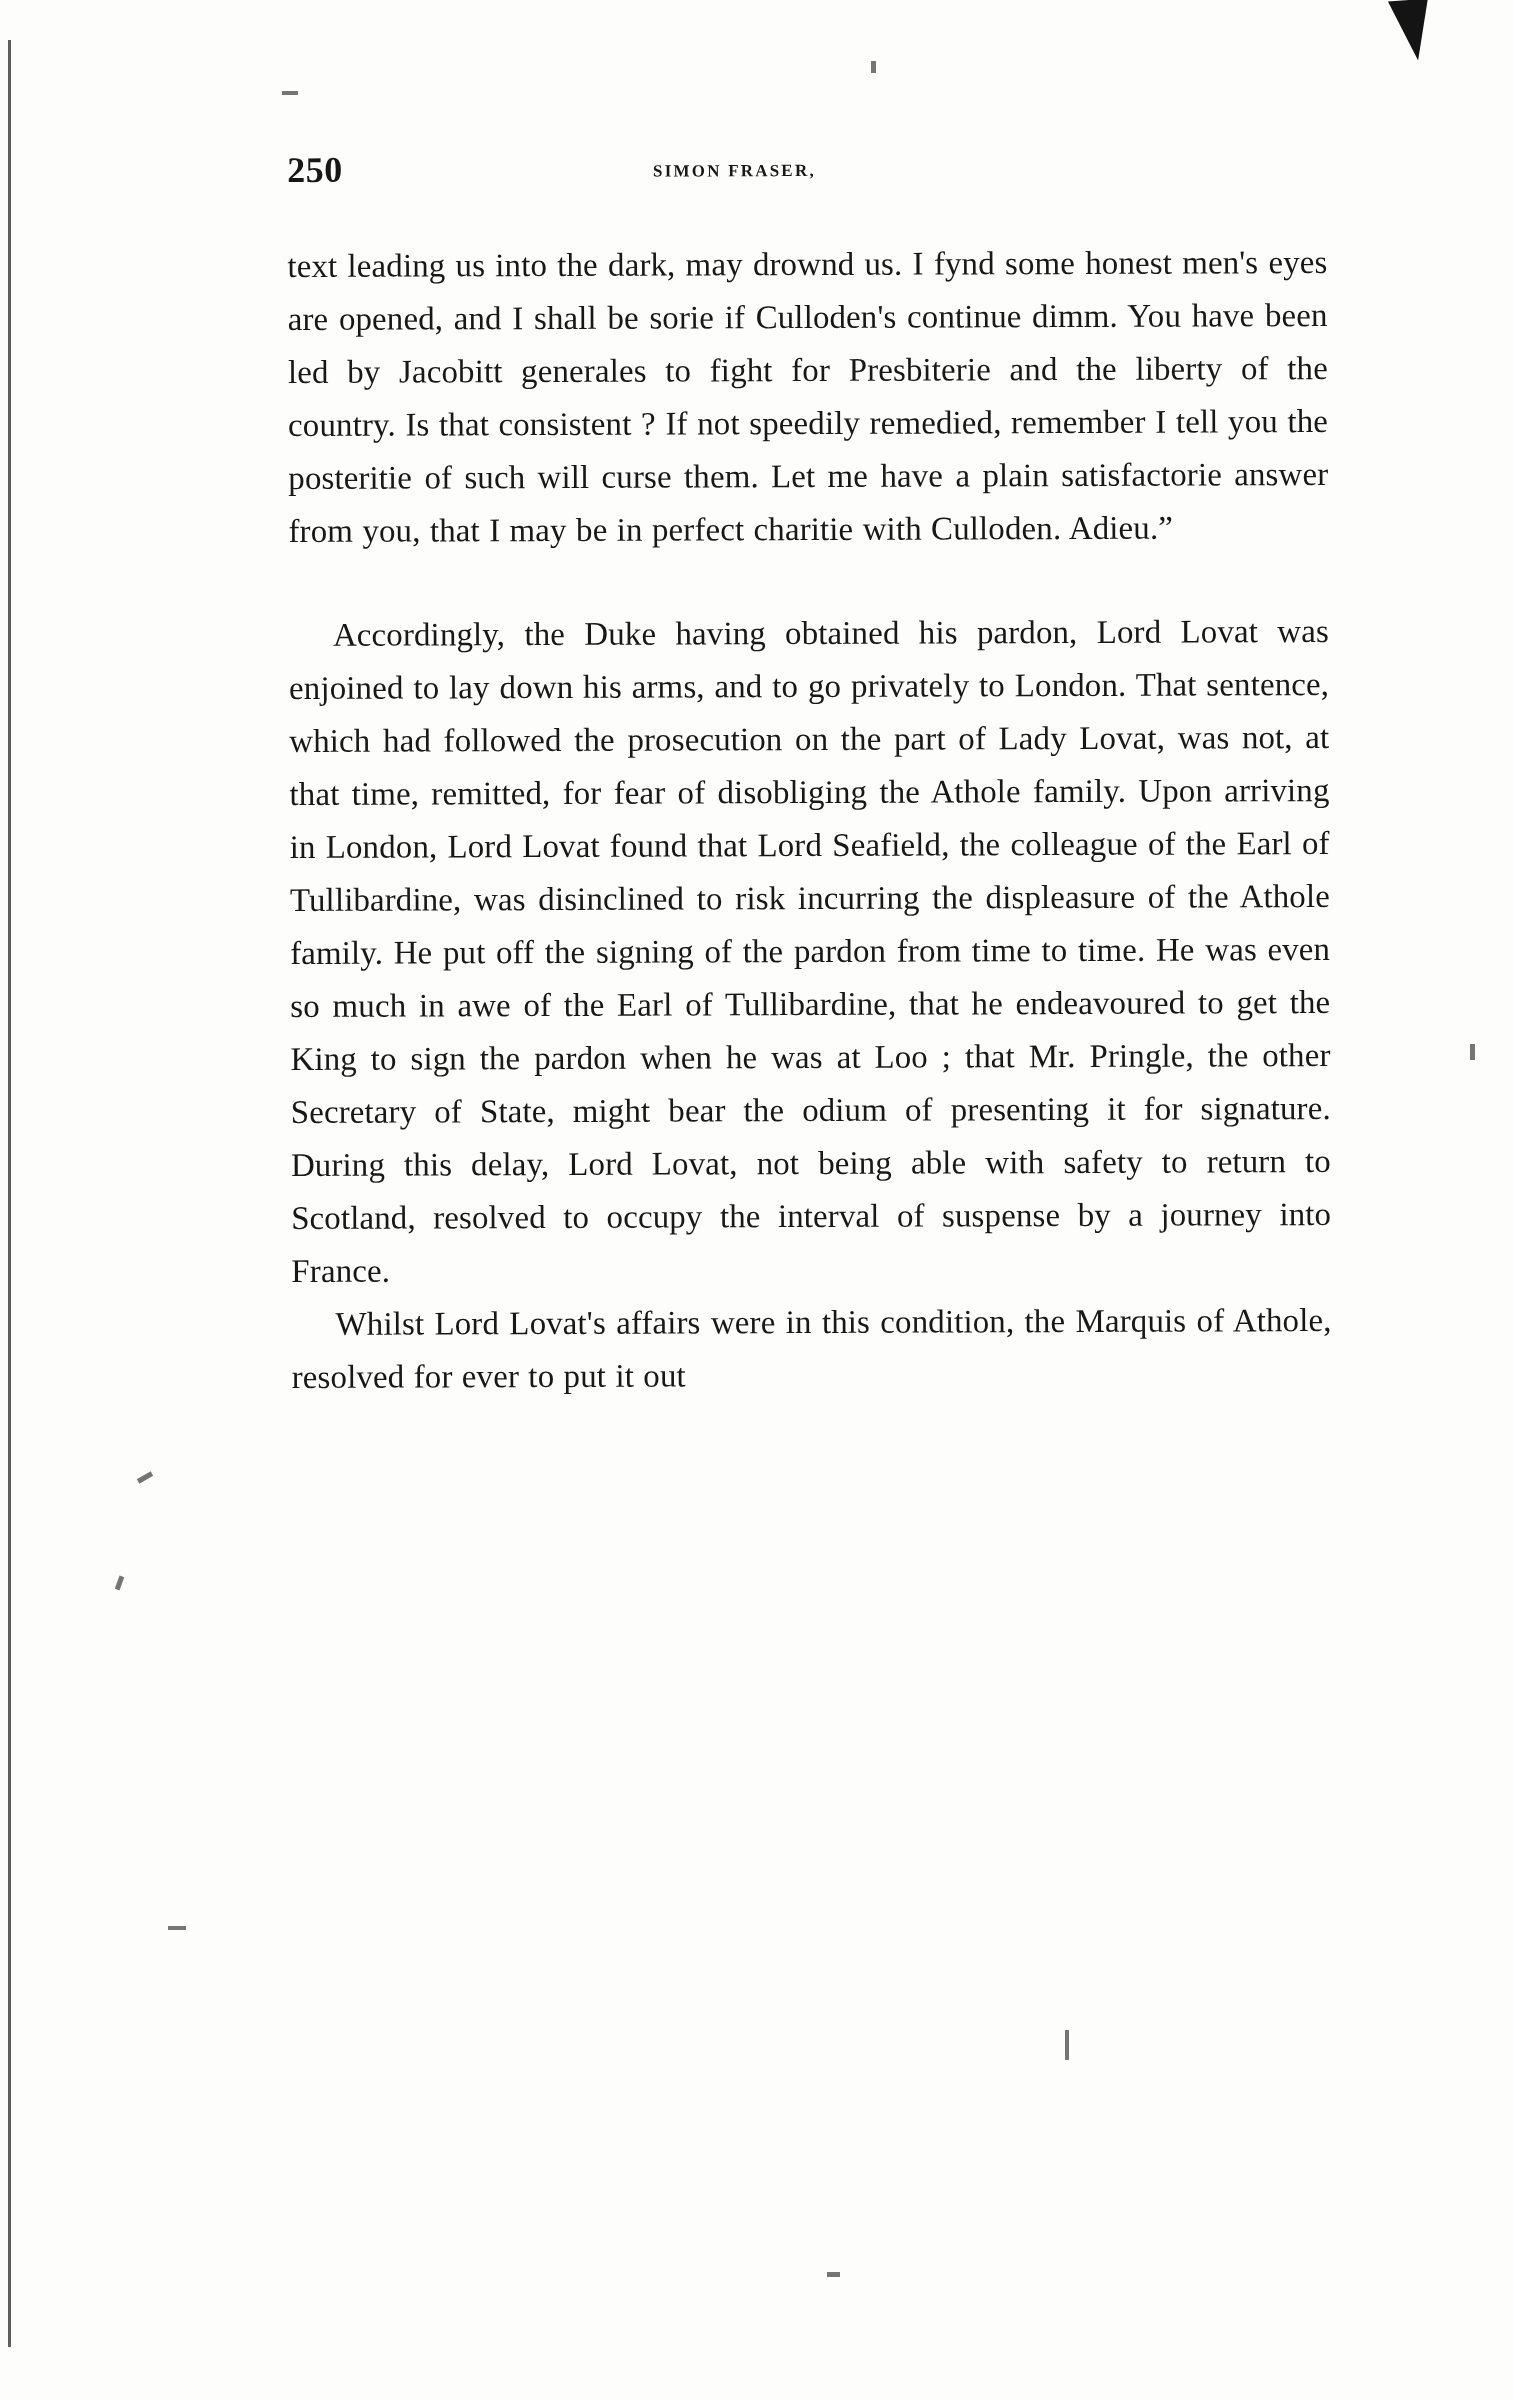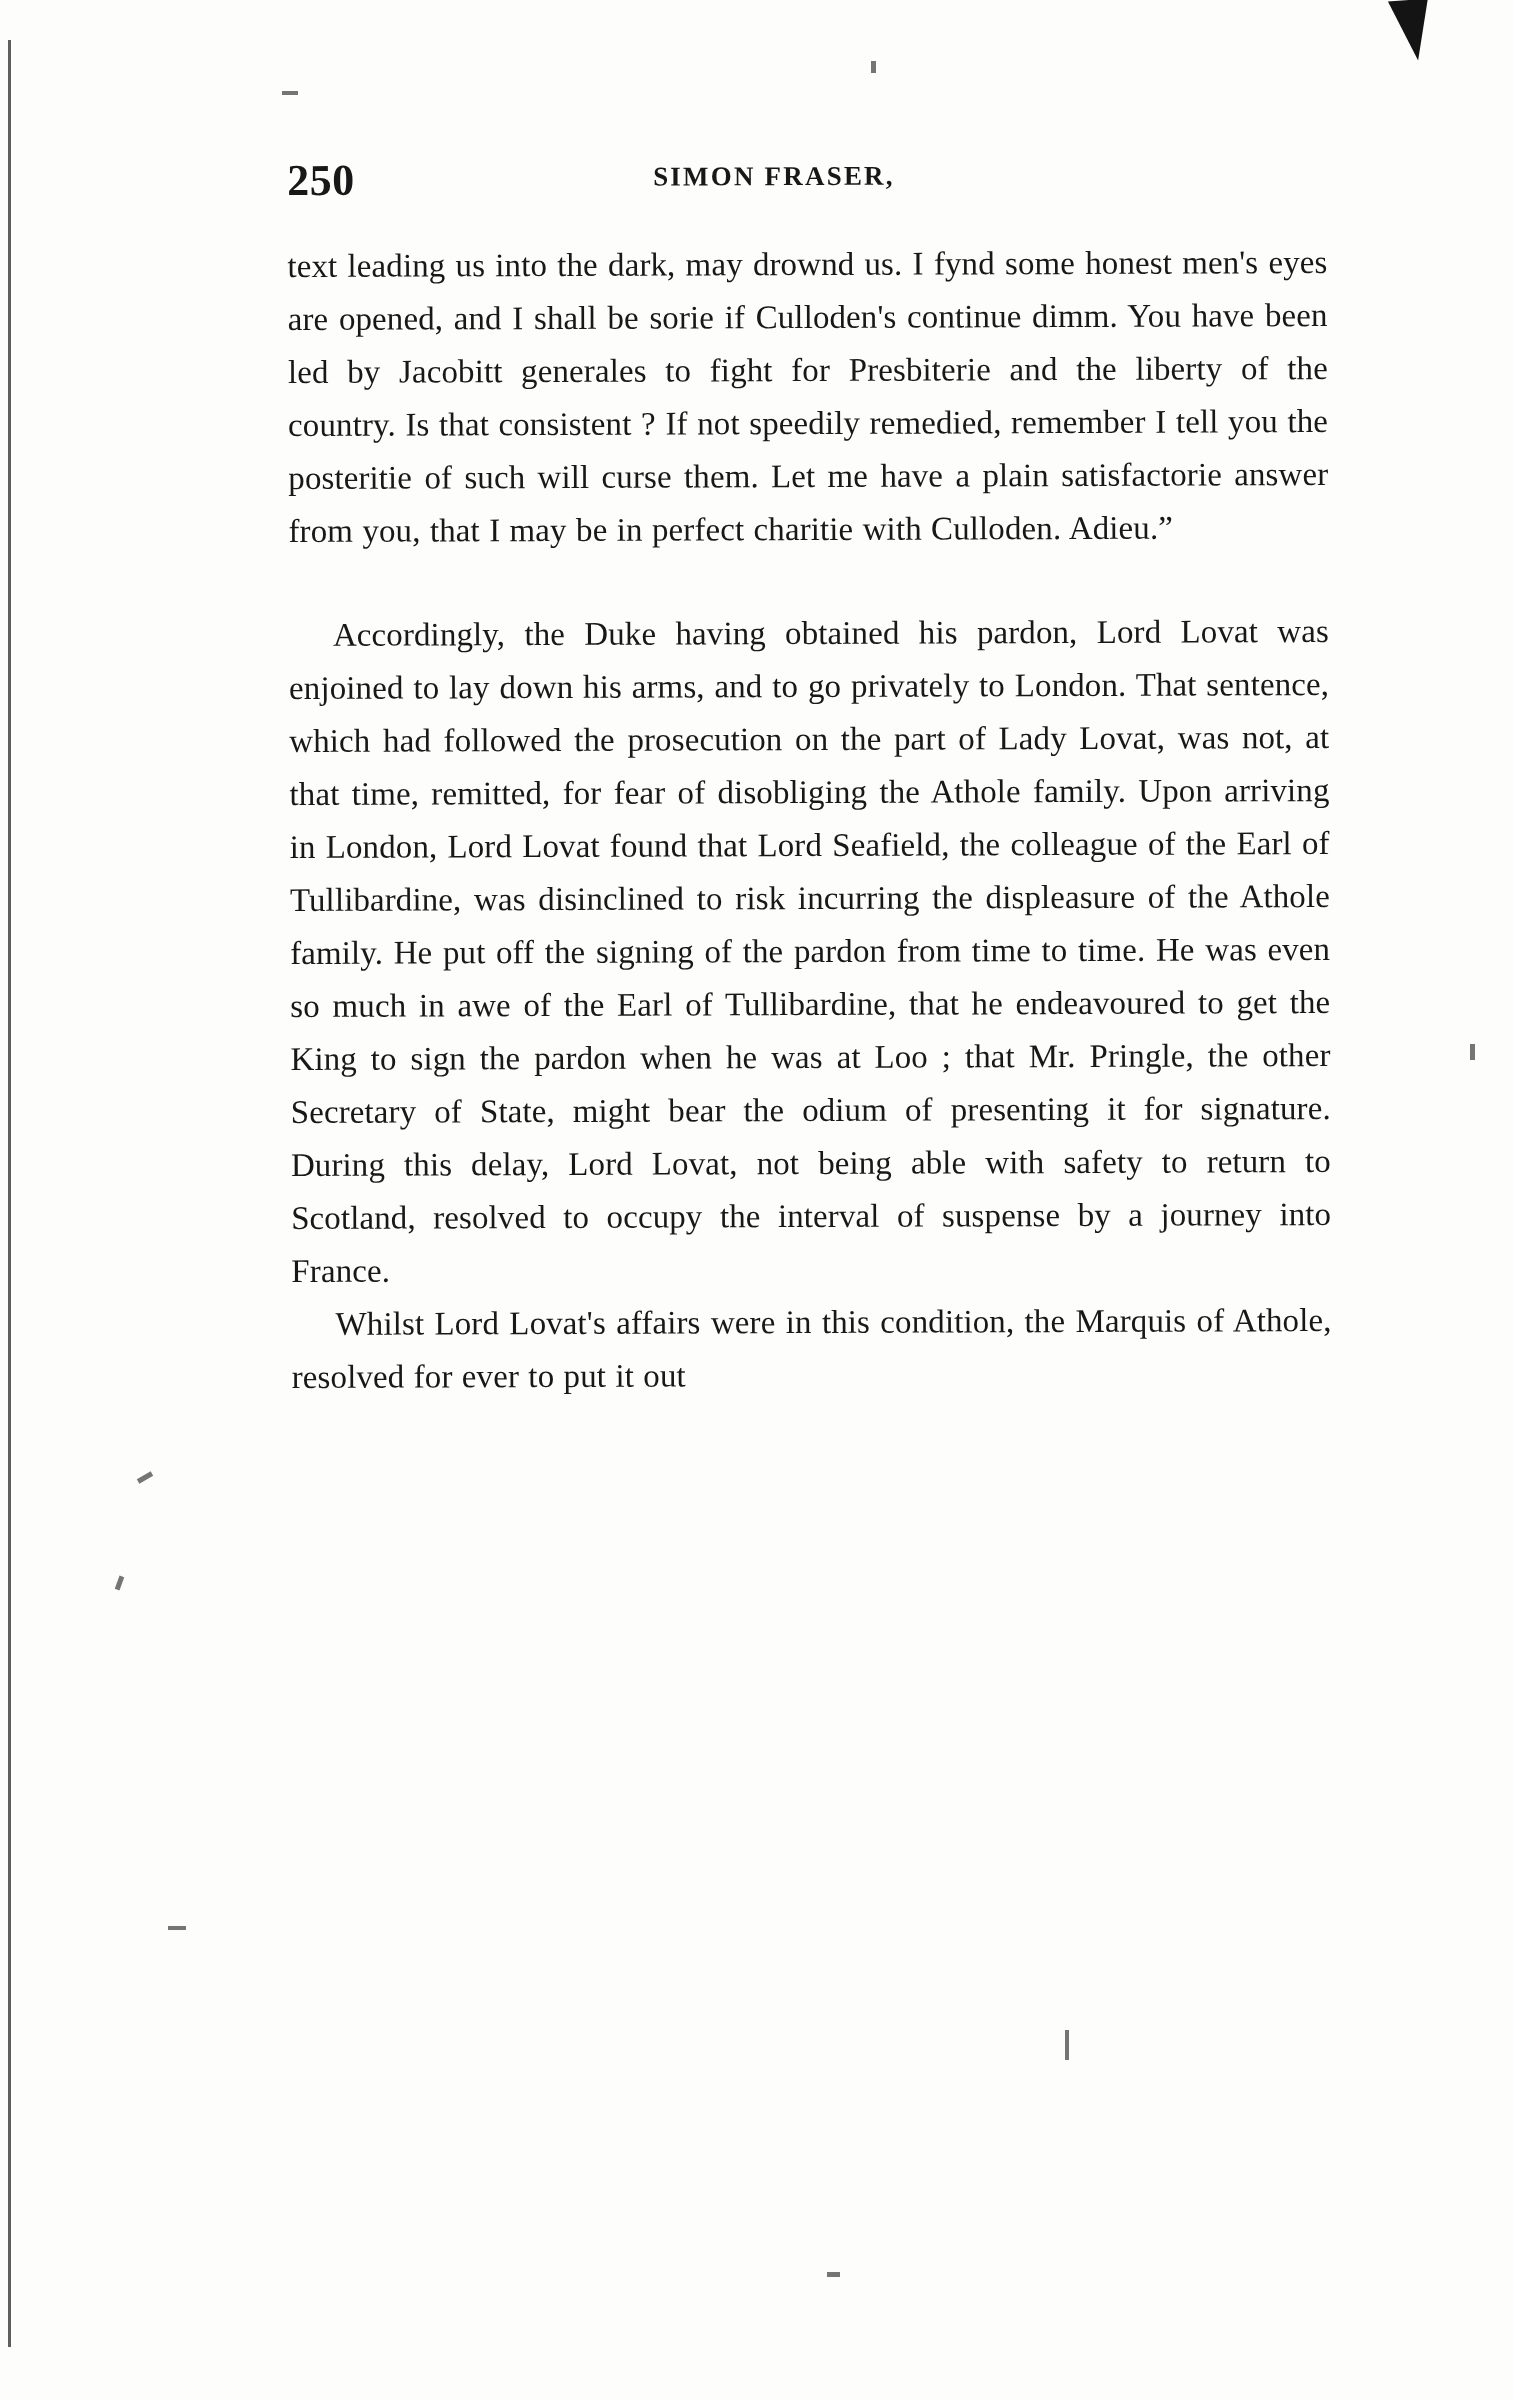--- a/index.html
+++ b/index.html
@@ -54,30 +54,30 @@
     width: 1040px;
   }
 
   .running-head {
     position: relative;
     height: 61px;
   }
   .folio {
     position: absolute;
     left: 0;
-    top: 6px;
-    font-size: 44px;
+    top: 0;
+    font-size: 36px;
     font-weight: 700;
     letter-spacing: 0.5px;
   }
   .head-title {
     position: absolute;
     left: 366px;
     top: 14px;
-    font-size: 27px;
+    font-size: 17px;
     letter-spacing: 2.2px;
     font-weight: 600;
     font-variant: small-caps;
     text-transform: uppercase;
   }
 
   .body-block {
     margin-top: 30px;
   }
 

